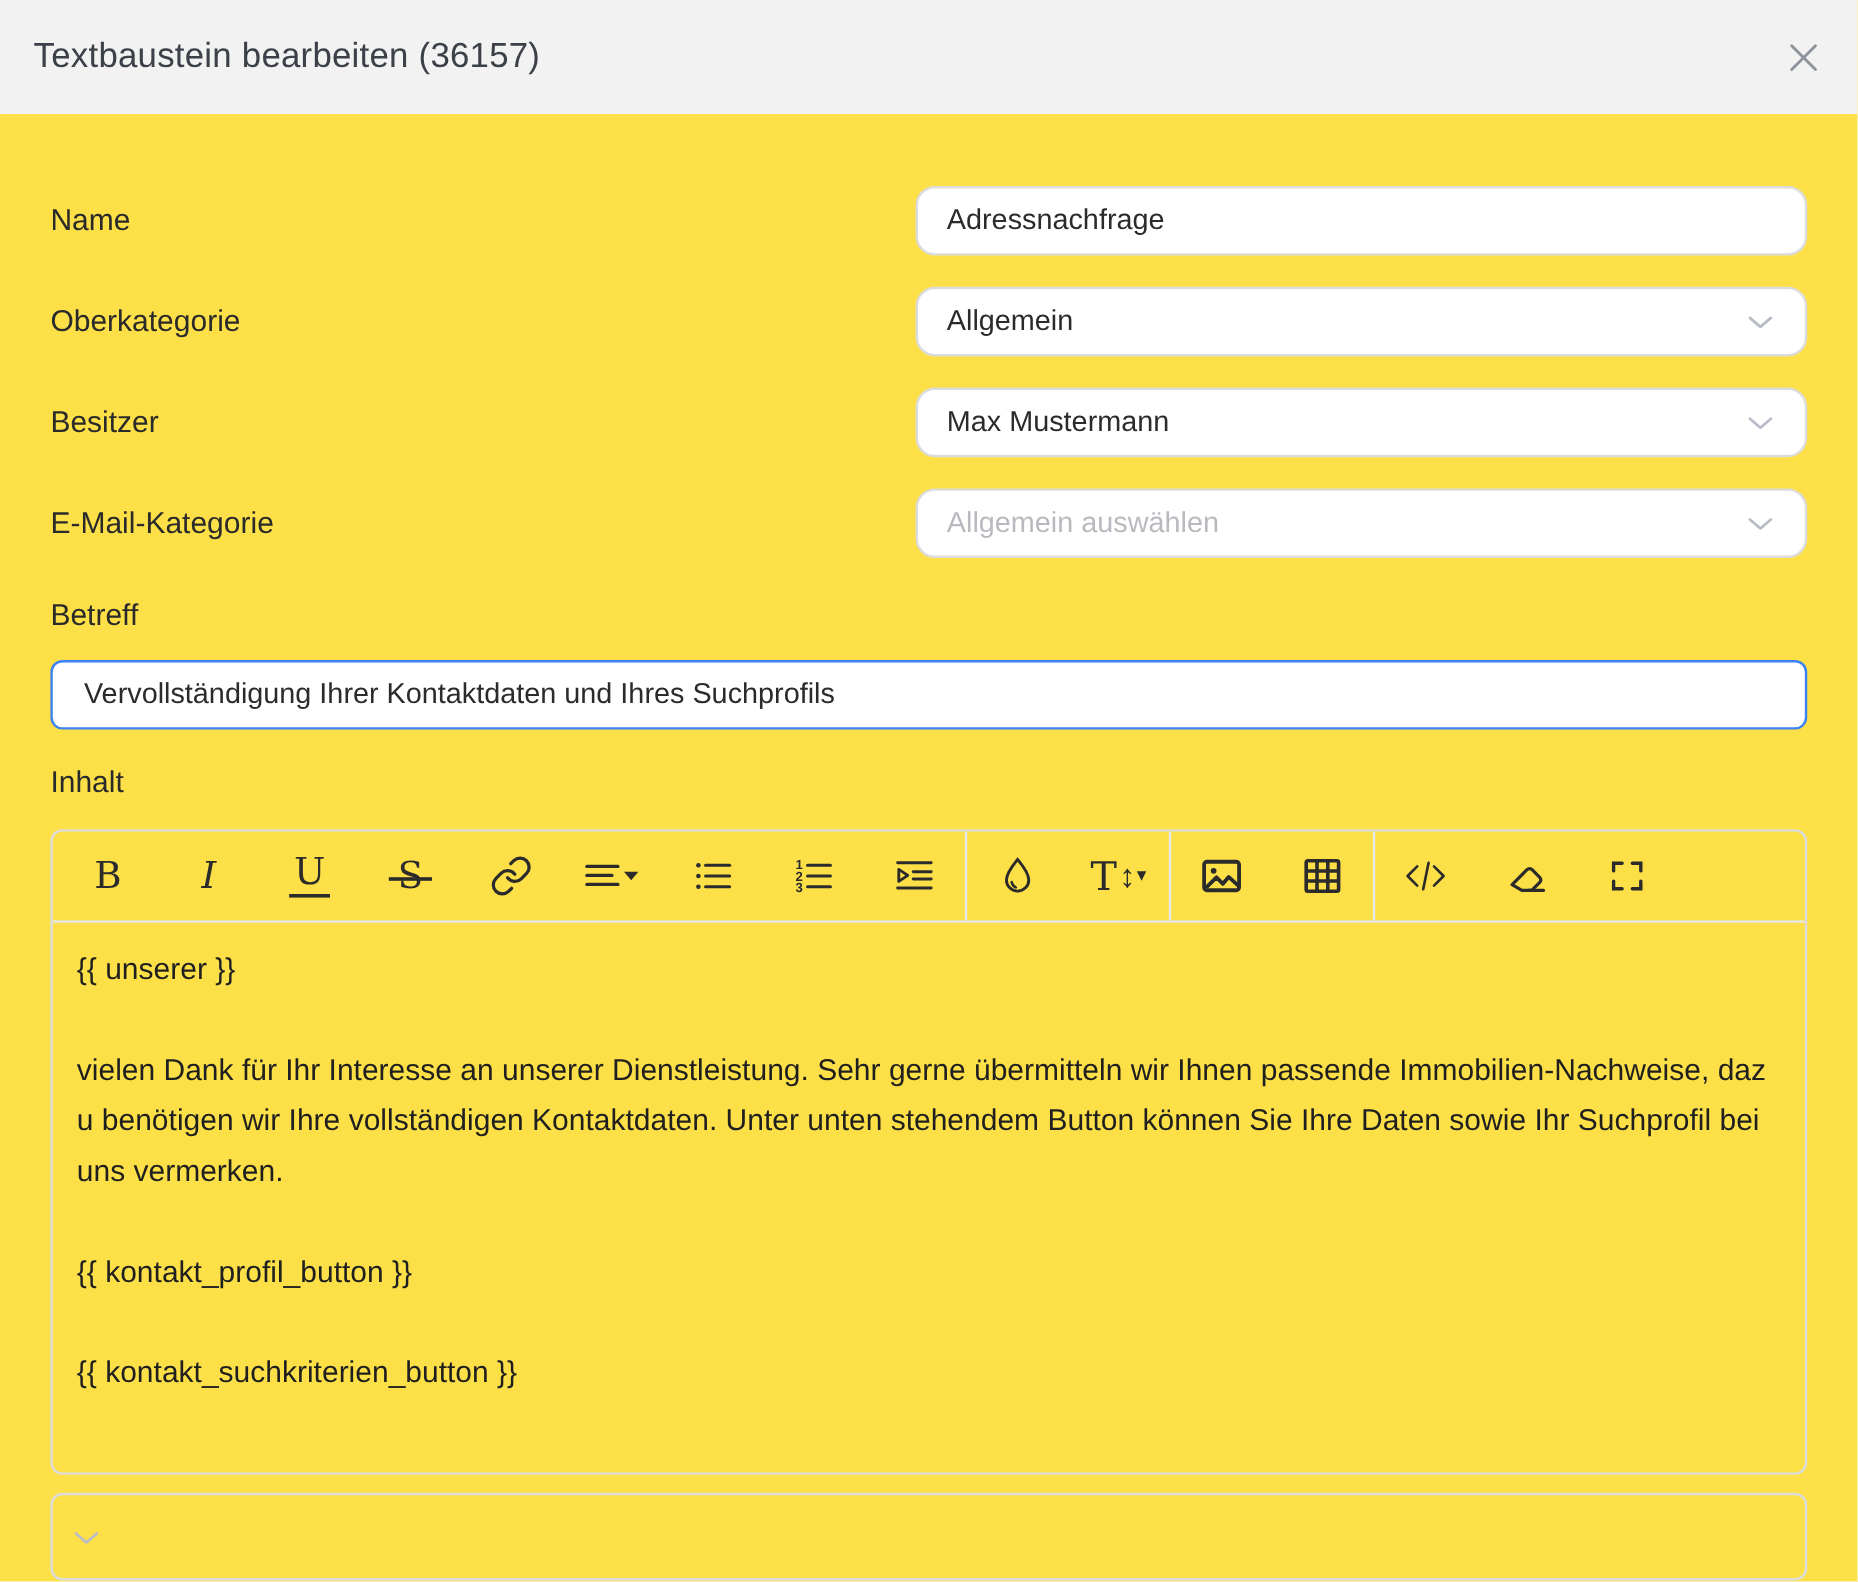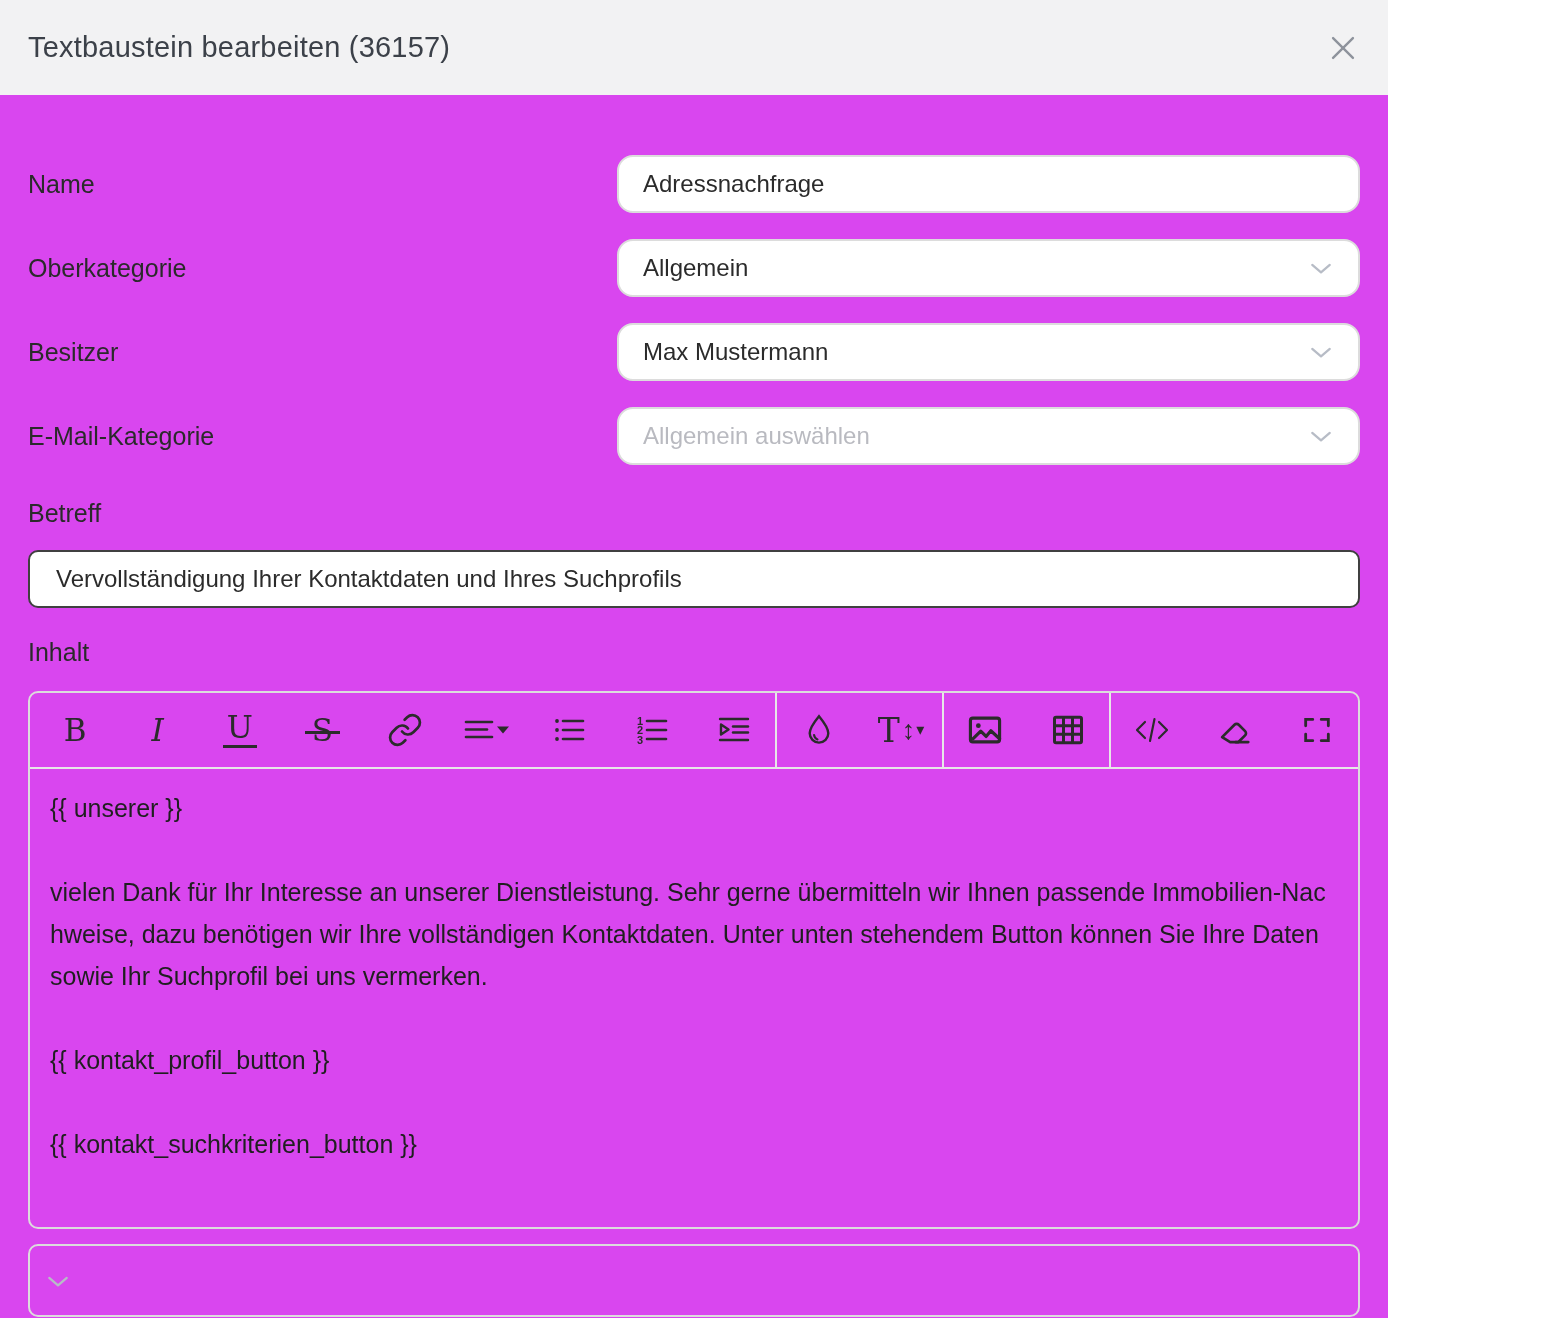--- a/index.html
+++ b/index.html
@@ -1,42 +1,42 @@
 <!DOCTYPE html>
 <html><head>
 <meta charset="utf-8">
 <style>
   html,body{margin:0;padding:0;background:#fff;}
   .page{
-    width:1388px;height:1318px;position:relative;overflow:hidden;
-    font-family:"Liberation Sans","DejaVu Sans",sans-serif;color:#2b2b2b;background:#d946ef;
+    width:1548px;height:1318px;position:relative;overflow:hidden;
+    font-family:"Liberation Sans","DejaVu Sans",sans-serif;color:#2b2b2b;background:#fde047;
   }
   
   .dlg-header{
     height:95px;background:#f2f2f3;display:flex;align-items:center;
     justify-content:space-between;padding:0 28px;box-sizing:border-box;
   }
   .dlg-title{font-size:29px;font-weight:500;color:#3c4149;margin:0;letter-spacing:.2px;}
   .close-btn{background:none;border:none;padding:0;cursor:pointer;display:flex;align-items:center;}
   
-  .form{padding:0 28px;box-sizing:border-box;}
+  .form{padding:0 42px;box-sizing:border-box;}
   .row{display:flex;align-items:center;margin-top:26px;}
   .row.first{margin-top:60px;}
   .row label{flex:1;font-size:25px;color:#2a2a2a;}
   .control{
     width:743px;height:58px;border:2px solid #dcdcdc;border-radius:16px;
     box-sizing:border-box;font-size:24px;color:#2b2b2b;background:#fff;
   }
   input.control{padding:0 24px;outline:none;font-family:inherit;}
   .select{display:flex;align-items:center;justify-content:space-between;padding:0 22px 0 24px;cursor:pointer;text-align:center;}
   .placeholder{color:#b9bac0;}
   .chev{flex:0 0 auto;}
   .block-label{display:block;font-size:25px;color:#2a2a2a;margin-top:34px;}
   .full-input{
-    display:block;width:100%;height:58px;border:2px solid #404040;border-radius:10px;
+    display:block;width:100%;height:58px;border:2px solid #3b82f6;border-radius:10px;
     box-sizing:border-box;margin-top:22px;padding:0 26px;font-size:24px;color:#2b2b2b;outline:none;font-family:inherit;
   }
   
   .editor{margin-top:24px;border:2px solid #dcdcdc;border-radius:10px;overflow:hidden;}
   .toolbar{display:flex;align-items:stretch;height:74px;border-bottom:2px solid #e7e7e7;padding-left:4px;}
   .tb-btn{
     width:84px;display:flex;align-items:center;justify-content:center;
     background:none;border:none;padding:0;cursor:pointer;color:#2b2b2b;
   }
   .tb-divider{width:2px;background:#e7e7e7;}

